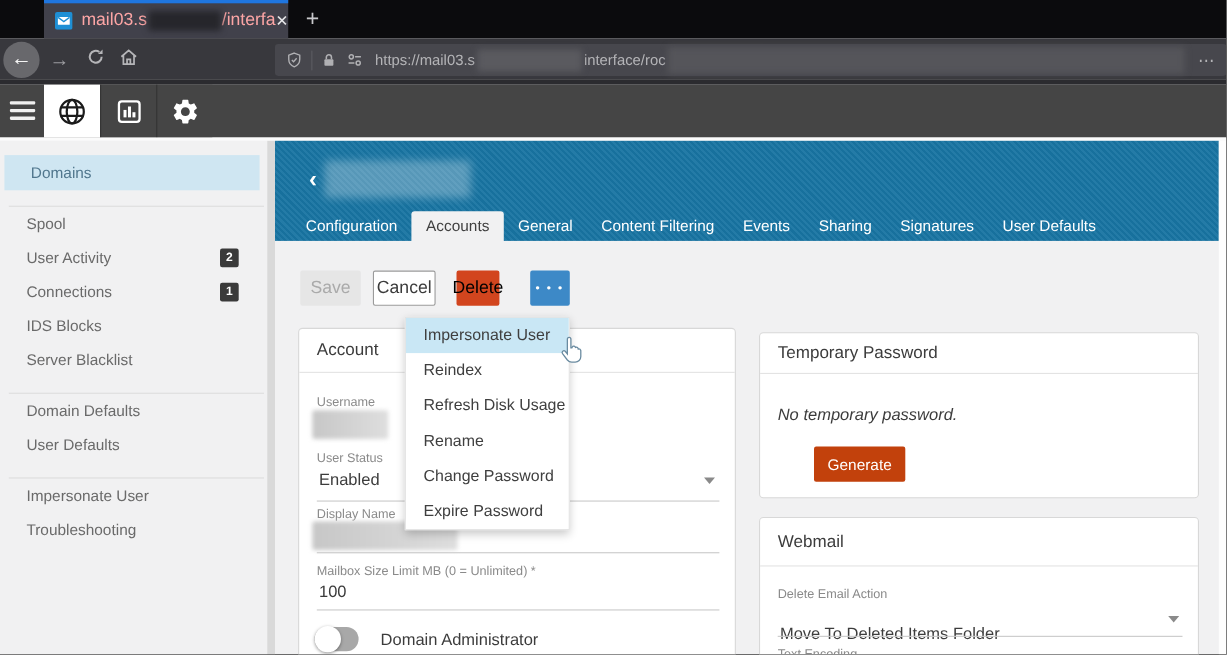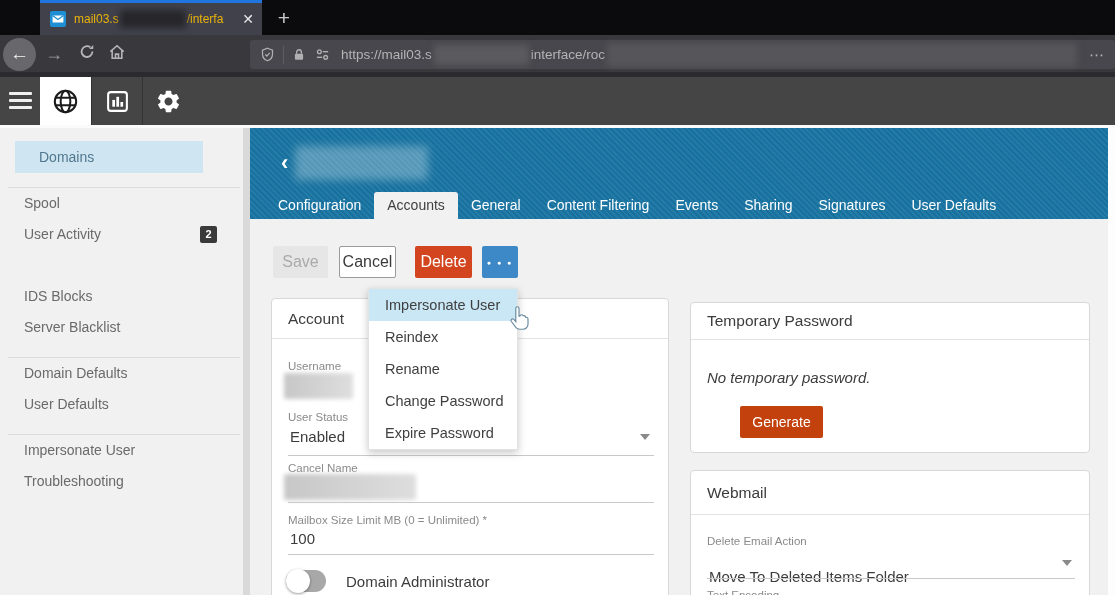--- a/index.html
+++ b/index.html
@@ -7,21 +7,21 @@
   body { font-family:"Liberation Sans", sans-serif; }
   #stage { position:relative; width:1115px; height:595px; overflow:hidden; background:#f1f1f2; }
   .abs { position:absolute; }
 
   
   .tabstrip { left:0; top:0; width:1115px; height:35px; background:#0b0b0d; }
   .tab { left:40px; top:0; width:222px; height:35px; background:#41414b; }
   .tab-stripe { left:0; top:0; width:222px; height:3px; background:#1f76e0; }
   .tab-inner { left:0; top:3px; width:222px; height:32px; display:flex; align-items:center; padding:0 8px 0 10px; }
   .favicon { width:16px; height:16px; flex:0 0 16px; }
-  .tab-title { color:#eab308; font-size:12px; margin-left:8px; white-space:nowrap; display:flex; align-items:center; }
+  .tab-title { color:#fca5a5; font-size:16px; margin-left:8px; white-space:nowrap; display:flex; align-items:center; }
   .redact { filter:blur(3px); border-radius:2px; }
   .tab-redact { display:inline-block; width:66px; height:18px; background:#26262b; margin:0 1px; }
   .tab-close { margin-left:auto; color:#e8e8ea; font-size:14px; line-height:14px; cursor:default; }
   .newtab { left:272px; top:6px; width:24px; height:24px; color:#c9c9cc; font-size:21px; text-align:center; line-height:23px; }
 
   .toolbar { left:0; top:35px; width:1115px; height:37px; background:#38383d; }
   .toolbar-shade { left:0; top:72px; width:1115px; height:5px; background:#2b2b2f; }
   .nav-back { left:3px; top:38px; width:33px; height:33px; border-radius:50%; background:#68686c; color:#f5f5f5; font-size:19px; text-align:center; line-height:31px; }
   .nav-ico { color:#9b9b9f; font-size:18px; line-height:22px; }
   .nav-fwd { left:45px; top:43px; }
@@ -41,40 +41,40 @@
   .appTab { top:77px; width:51px; height:48px; display:flex; align-items:center; justify-content:center; }
   .appTab.globe { left:40px; background:#ffffff; }
   .appTab.chart { left:91px; background:#454545; border-left:1px solid #333333; }
   .appTab.gear  { left:142px; background:#454545; border-left:1px solid #333333; }
   .gap-line { left:0; top:125px; width:1115px; height:3px; background:#fbfbfb; }
 
   
   .sidebar { left:0; top:128px; width:243px; height:467px; background:#f1f1f2; }
   .side-strip { left:243px; top:128px; width:7px; height:467px; background:#d9d9d9; }
   .si { left:0; width:232px; height:31px; font-size:14px; color:#6a6a6a; line-height:31px; padding-left:24px; }
-  .si.sel { top:13px; height:32px; line-height:32px; background:#cfe6f2; color:#51778e; width:188px; margin-left:15px; }
+  .si.sel { top:13px; height:32px; line-height:32px; background:#cfe6f2; color:#51778e; width:232px; margin-left:4px; }
   .sdiv { left:8px; width:232px; height:1px; background:#dcdcdc; }
   .badge { position:absolute; right:15px; top:7px; width:17px; height:17px; background:#3a3a3a; color:#fff; font-size:11px; font-weight:bold; text-align:center; line-height:17px; border-radius:2px; }
 
   
   .content-header { left:250px; top:128px; width:858px; height:91px;
     background:#1874a2;
     background-image:repeating-linear-gradient(45deg, rgba(255,255,255,0.05) 0 2px, rgba(0,0,0,0.03) 2px 4px); }
   .back-chevron { left:281px; top:150px; color:#ffffff; font-size:22px; font-weight:bold; line-height:26px; }
   .title-redact { left:295px; top:146px; width:133px; height:34px; background:rgba(255,255,255,0.28); filter:blur(4px); border-radius:3px; }
   .tabs-row { left:265px; top:192px; height:27px; display:flex; }
   .ttab { height:27px; line-height:27px; padding:0 13px; color:#ffffff; font-size:14px; white-space:nowrap; }
   .ttab.active { background:#f1f1f2; color:#3f3f3f; border-radius:3px 3px 0 0; }
   .right-scroll { left:1108px; top:128px; width:7px; height:467px; background:#fdfdfd; }
 
   
   .btn { top:246px; height:32px; border-radius:2px; font-size:16px; display:flex; align-items:center; justify-content:center; font-family:"Liberation Sans",sans-serif; }
   .btn-save { left:273px; width:55px; background:#e6e6e6; color:#aaaaaa; }
   .btn-cancel { left:339px; width:57px; background:#ffffff; border:1px solid #9b9b9b; color:#3b3b3b; }
-  .btn-delete { left:415px; width:57px; background:#d2451e; color:#ffffff; }
+  .btn-delete { left:415px; width:39px; background:#d2451e; color:#000000; }
   .btn-more { left:482px; width:36px; background:#3d89c7; color:#ffffff; font-size:13px; letter-spacing:1px; }
 
   
   .menu { left:368px; top:288px; width:150px; background:#ffffff; border:1px solid #e3e3e3; box-shadow:0 3px 8px rgba(0,0,0,0.22); z-index:20; }
   .mi { height:32px; line-height:32px; padding-left:16px; font-size:14.5px; color:#3f3f3f; white-space:nowrap; }
   .mi.hl { background:#c9e7f5; }
 
   
   .card { background:#ffffff; border:1px solid #d8d8d8; border-radius:4px; }
   .card-hd { border-bottom:1px solid #e3e3e3; font-size:15.5px; color:#3c3c3c; padding-left:16px; display:flex; align-items:center; }
@@ -190,20 +190,24 @@
   <div class="abs gap-line"></div>
 
   <div class="abs sidebar">
     <div class="abs si sel" style="top:13px">Domains</div>
     <div class="abs sdiv" style="top:59px"></div>
     <div class="abs si" style="top:60px">Spool</div>
     <div class="abs si" style="top:91px">
       <span>User Activity</span>
       <span class="badge">2</span>
     </div>
+    <div class="abs si" style="top:122px">
+      <span>Connections</span>
+      <span class="badge">1</span>
+    </div>
     <div class="abs si" style="top:153px">IDS Blocks</div>
     <div class="abs si" style="top:184px">Server Blacklist</div>
     <div class="abs sdiv" style="top:229px"></div>
     <div class="abs si" style="top:230px">Domain Defaults</div>
     <div class="abs si" style="top:261px">User Defaults</div>
     <div class="abs sdiv" style="top:306px"></div>
     <div class="abs si" style="top:307px">Impersonate User</div>
     <div class="abs si" style="top:338px">Troubleshooting</div>
   </div>
   <div class="abs side-strip"></div>
@@ -233,21 +237,21 @@
   <div class="abs card acct-card">
     <div class="card-hd acct-hd">
         <span>Account</span>
       </div>
     <div class="abs flabel" style="left:16px; top:61px;">Username</div>
     <div class="abs gray-redact" style="left:12px; top:74px; width:69px; height:26px;"></div>
     <div class="abs flabel" style="left:16px; top:112px;">User Status</div>
     <div class="abs fvalue" style="left:18px; top:129px;">Enabled</div>
     <div class="abs caret" style="left:368px; top:135px;"></div>
     <div class="uline" style="left:16px; top:156px; width:366px;"></div>
-    <div class="abs flabel" style="left:16px; top:163px;">Cancel Name</div>
+    <div class="abs flabel" style="left:16px; top:163px;">Display Name</div>
     <div class="abs gray-redact" style="left:12px; top:175px; width:132px; height:26px;"></div>
     <div class="uline" style="left:16px; top:203px; width:366px;"></div>
     <div class="abs flabel" style="left:16px; top:215px;">Mailbox Size Limit MB (0 = Unlimited) *</div>
     <div class="abs fvalue" style="left:18px; top:231px;">100</div>
     <div class="uline" style="left:16px; top:255px; width:366px;"></div>
     <div class="abs toggle">
         <span class="knob"></span>
       </div>
     <div class="abs fvalue" style="left:74px; top:274px;">Domain Administrator</div>
   </div>
@@ -267,20 +271,21 @@
     <div class="abs flabel" style="left:16px; top:64px;">Delete Email Action</div>
     <div class="abs fvalue" style="left:18px; top:97px;">Move To Deleted Items Folder</div>
     <div class="abs caret" style="left:371px; top:89px;"></div>
     <div class="uline" style="left:16px; top:107px; width:368px;"></div>
     <div class="abs flabel" style="left:16px; top:118px;">Text Encoding</div>
   </div>
 
   <div class="abs menu">
     <div class="mi hl">Impersonate User</div>
     <div class="mi">Reindex</div>
+    <div class="mi">Refresh Disk Usage</div>
     <div class="mi">Rename</div>
     <div class="mi">Change Password</div>
     <div class="mi">Expire Password</div>
   </div>
 
   <svg class="abs cursor" viewBox="0 0 24 28">
     <path d="M9 3.2c0-.9.7-1.6 1.5-1.6S12 2.3 12 3.2v7.3h.8l.3-.6c.3-.6 1-.9 1.6-.8.6.1 1 .5 1.2 1 .7-.3 1.5-.1 2 .5.2.3.4.6.4.9.8-.2 1.7.2 2 1 .1.3.1.5.1.8v4.6c0 2.6-2.1 4.7-4.7 4.7h-3c-1.5 0-2.8-.7-3.7-1.8l-4.1-5.4c-.5-.7-.4-1.6.2-2.1.6-.5 1.5-.5 2.1.1L9 15.6V3.2z" fill="#ffffff" stroke="#6a8ba0" stroke-width="1.1"></path>
   </svg>
 
 </div>

